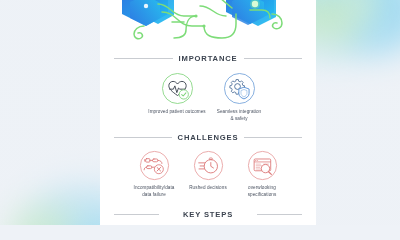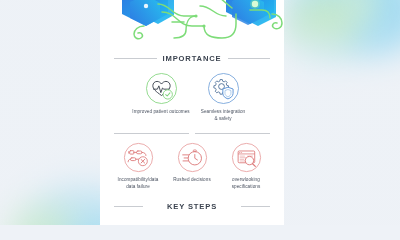--- a/index.html
+++ b/index.html
@@ -19,21 +19,21 @@
   .blob.b4 { width:30px;  height:28px; left:345px;  top:-12px; background:#d8f7a8; opacity:.9; }
   .blob.b5 { width:110px; height:90px; left:30px;   top:185px; background:#8ed4ef; }
   .blob.b6 { width:70px;  height:60px; left:10px;   top:205px; background:#a8e49a; opacity:.7; }
   .blob.b7 { width:55px;  height:50px; left:70px;   top:215px; background:#61c9ea; }
   .blob.b8 { width:40px;  height:38px; left:295px;  top:30px;  background:#bfe8f8; opacity:.5; }
   .blob.b9 { width:46px;  height:40px; left:285px;  top:5px;   background:#a5e28c; opacity:.45; }
   #bg-veil { position:absolute; inset:0; background:linear-gradient(180deg,rgba(238,242,247,.45) 0%,rgba(238,242,247,.72) 45%,rgba(238,242,247,.5) 100%); }
 
   
   #card {
-    position:absolute; left:100px; top:0; width:184px; height:225px;
+    position:absolute; left:100px; top:0; width:216px; height:225px;
     background:#ffffff;
   }
 
   
   #hero { position:relative; width:200px; height:44px; overflow:hidden; }
   #hero svg { position:absolute; left:0; top:0; }
 
   
   .sec-head { display:flex; align-items:center; gap:6px; padding:0 14px; }
   .sec-head .rule { flex:1; height:1px; background:#c9ccd1; }
@@ -146,20 +146,21 @@
         <path d="M25.4 18.4 L31.6 20.6 L31.6 26 C 31.6 29.3, 28.8 31.4, 25.4 32.6 C 22 31.4, 19.2 29.3, 19.2 26 L 19.2 20.6 Z" fill="#ffffff" stroke="#5b93d6" stroke-width="1.15" stroke-linejoin="round"></path>
         <path d="M25.4 21.2 L29 22.5 L29 25.9 C 29 28, 27.3 29.4, 25.4 30.2 C 23.5 29.4, 21.8 28, 21.8 25.9 L 21.8 22.5 Z" fill="none" stroke="#8fb8e4" stroke-width=".85" stroke-linejoin="round"></path>
       </svg>
       <div class="cap">Seamless integration<br>&amp; safety</div>
     </div>
 
   </div>
 
   <div class="sec-head" style="margin-top:11px;">
     <span class="rule"></span>
+    <span class="txt">CHALLENGES</span>
     <span class="rule"></span>
   </div>
 
   <div class="row challenge" style="margin-top:8px;">
 
     <div class="cell">
       <svg class="ring" viewBox="0 0 40 40">
         <circle cx="20" cy="20" r="18.2" fill="none" stroke="#e59595" stroke-width="1"></circle>
         <g stroke="#dd7b7b" stroke-width="1.15" fill="none" stroke-linecap="round" stroke-linejoin="round">
           <rect x="8.6" y="11.2" width="5.4" height="4.4" rx="1"></rect>

